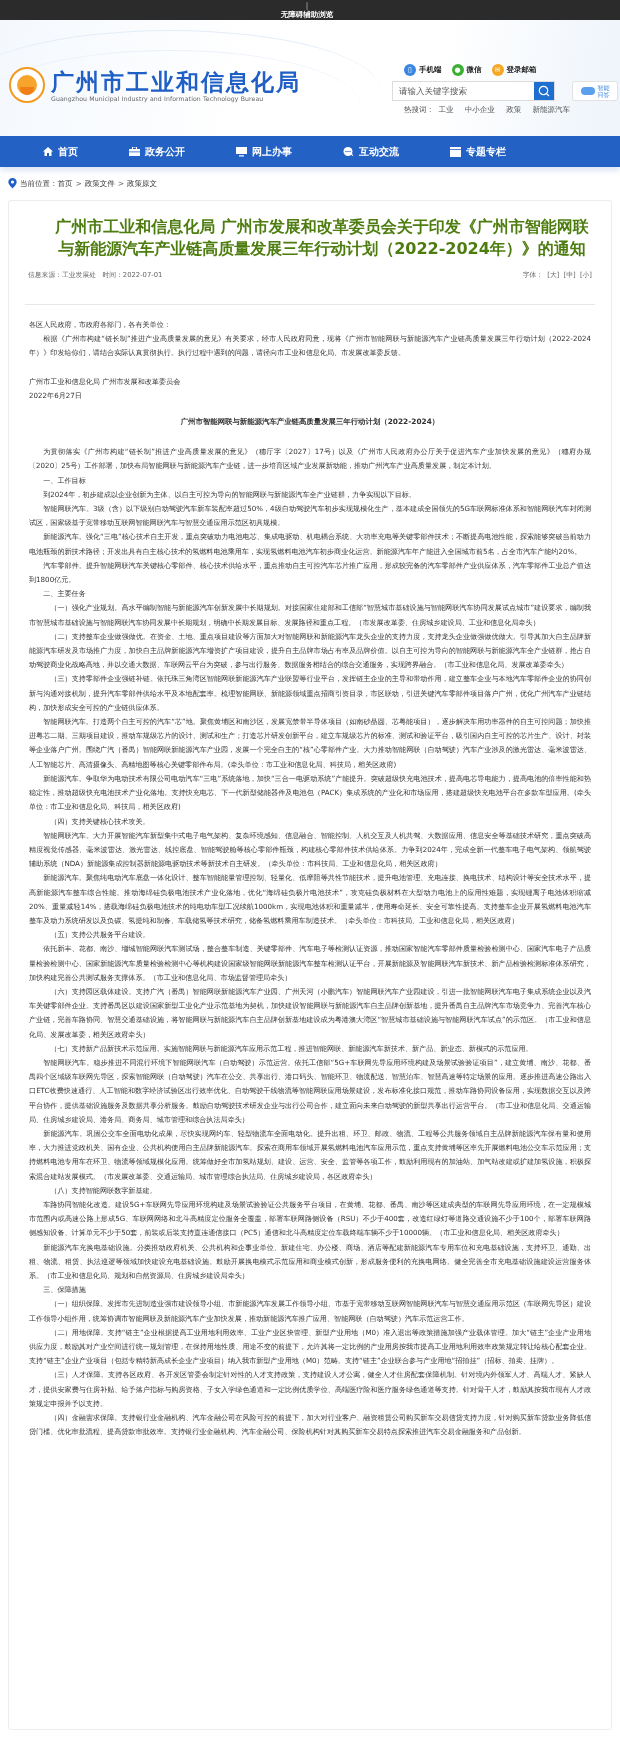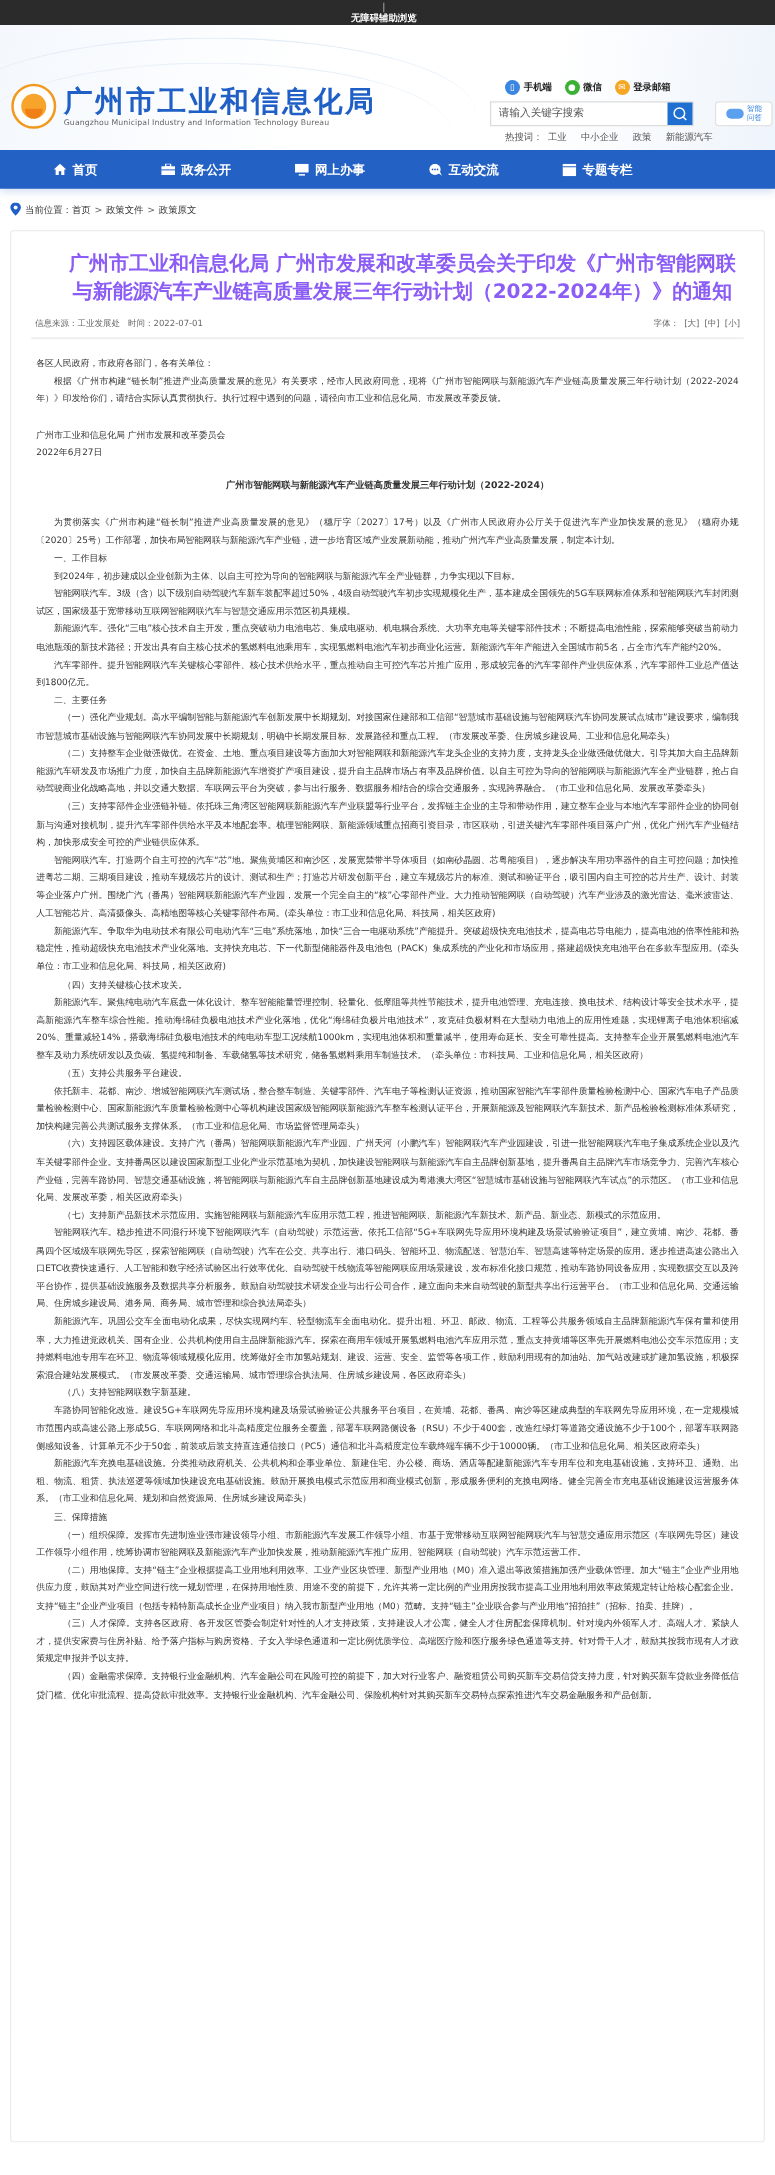--- a/index.html
+++ b/index.html
@@ -3,21 +3,21 @@
 <meta charset="utf-8">
 <style>
   * { box-sizing: border-box; margin: 0; padding: 0; }
   html, body { width: 620px; background: #ffffff; }
   body { font-family: "DejaVu Sans", "Liberation Sans", sans-serif; color: #333; }
 
   .topbar { height: 20px; background: #2b2b2b; display: flex; justify-content: flex-end; align-items: center; padding-right: 6px; flex-direction: column; }
   .topbar a { color: #fff; font-size: 7.5px; font-weight: bold; text-decoration: none; }
   .topbar .sep { color: #bbb; font-size: 7.5px; margin: 0 4px; }
 
-  .header { position: relative; height: 100px; background: linear-gradient(100deg, #f4f8fd 0%, #ffffff 40%, #ffffff 70%, #eef4fb 100%); overflow: hidden; }
+  .header { position: relative; height: 116px; background: linear-gradient(100deg, #f4f8fd 0%, #ffffff 40%, #ffffff 70%, #eef4fb 100%); overflow: hidden; }
   .header .swoosh { position: absolute; left: -40px; top: 10px; width: 420px; height: 120px; border-top: 1px solid #e3ecf7; border-radius: 50%; }
   .header .swoosh2 { position: absolute; left: -20px; top: 30px; width: 380px; height: 110px; border-top: 1px solid #eaf1f9; border-radius: 50%; }
   .logo { position: absolute; left: 9px; top: 47px; display: flex; align-items: center; }
   .emblem { width: 36px; height: 36px; border-radius: 50%; border: 2.5px solid #f29a1f; background: #fff; display: flex; align-items: center; justify-content: center; position: relative; }
   .emblem .inner { width: 20px; height: 20px; border-radius: 50%; background: #f7a42c; }
   .emblem .cup { position: absolute; bottom: 6px; width: 14px; height: 8px; background: #f07f17; border-radius: 0 0 7px 7px; }
   .logo-text { margin-left: 6px; }
   .logo-cn { font-size: 23px; font-weight: bold; color: #1f5fc6; letter-spacing: 2px; line-height: 26px; }
   .logo-en { font-size: 6.2px; color: #666; letter-spacing: 0.1px; margin-top: 0; }
 
@@ -39,22 +39,22 @@
   .nav { height: 31px; background: #2361c4; display: flex; align-items: center; padding-left: 42px; box-shadow: 0 3px 6px rgba(35,97,196,0.18); }
   .nav-item { display: flex; align-items: center; color: #fff; font-size: 10px; font-weight: bold; margin-right: 51px; cursor: pointer; }
   .nav-item .ic { width: 11px; height: 10px; margin-right: 5px; display: inline-flex; align-items: center; justify-content: center; }
 
   .crumb { height: 33px; display: flex; align-items: center; padding-left: 8px; font-size: 7.5px; color: #333; }
   .crumb .pin { width: 9px; height: 11px; margin-right: 3px; }
   .crumb a { color: #333; text-decoration: none; }
   .crumb .arr { margin: 0 3px; color: #666; }
 
   .article { margin: 0 8px; border: 1px solid #ececec; border-radius: 3px; padding: 15px 16px 20px 16px; background: #fff; min-height: 1530px; }
-  .title { font-size: 16px; font-weight: bold; color: #8b5cf6; text-align: center; line-height: 22px; margin-left: 24px; }
-  .meta { display: flex; justify-content: space-between; margin-top: 10px; padding: 0 3px 6px 3px; border-bottom: 1px solid #e8e8e8; font-size: 6.8px; color: #666; text-align: right; }
+  .title { font-size: 16px; font-weight: bold; color: #4d7c0f; text-align: center; line-height: 22px; margin-left: 24px; }
+  .meta { display: flex; justify-content: space-between; margin-top: 10px; padding: 0 3px 24px 3px; border-bottom: 1px solid #e8e8e8; font-size: 6.8px; color: #666; text-align: right; }
   .meta .fs a { color: #666; text-decoration: none; margin-left: 2px; }
 
   .body { margin-top: 13px; font-size: 7.1px; line-height: 14.2px; color: #333; padding: 0 4px; }
   .body p { text-indent: 2em; text-align: justify; }
   .body p.noind { text-indent: 0; }
   .body p.right { text-align: left; text-indent: 0; }
   .body .ptitle { text-align: center; text-indent: 0; font-weight: bold; font-size: 7.4px; margin: 12px 0 16px 0; }
   .body .gap { height: 14px; }
   .body p.sub { text-indent: 3em; }
 </style>
@@ -223,20 +223,21 @@
         <p>智能网联汽车。3级（含）以下级别自动驾驶汽车新车装配率超过50%，4级自动驾驶汽车初步实现规模化生产，基本建成全国领先的5G车联网标准体系和智能网联汽车封闭测试区，国家级基于宽带移动互联网智能网联汽车与智慧交通应用示范区初具规模。</p>
         <p>新能源汽车。强化“三电”核心技术自主开发，重点突破动力电池电芯、集成电驱动、机电耦合系统、大功率充电等关键零部件技术；不断提高电池性能，探索能够突破当前动力电池瓶颈的新技术路径；开发出具有自主核心技术的氢燃料电池乘用车，实现氢燃料电池汽车初步商业化运营。新能源汽车年产能进入全国城市前5名，占全市汽车产能约20%。</p>
         <p>汽车零部件。提升智能网联汽车关键核心零部件、核心技术供给水平，重点推动自主可控汽车芯片推广应用，形成较完备的汽车零部件产业供应体系，汽车零部件工业总产值达到1800亿元。</p>
         <p>二、主要任务</p>
         <p class="sub">（一）强化产业规划。高水平编制智能与新能源汽车创新发展中长期规划。对接国家住建部和工信部“智慧城市基础设施与智能网联汽车协同发展试点城市”建设要求，编制我市智慧城市基础设施与智能网联汽车协同发展中长期规划，明确中长期发展目标、发展路径和重点工程。（市发展改革委、住房城乡建设局、工业和信息化局牵头）</p>
         <p class="sub">（二）支持整车企业做强做优。在资金、土地、重点项目建设等方面加大对智能网联和新能源汽车龙头企业的支持力度，支持龙头企业做强做优做大。引导其加大自主品牌新能源汽车研发及市场推广力度，加快自主品牌新能源汽车增资扩产项目建设，提升自主品牌市场占有率及品牌价值。以自主可控为导向的智能网联与新能源汽车全产业链群，抢占自动驾驶商业化战略高地，并以交通大数据、车联网云平台为突破，参与出行服务、数据服务相结合的综合交通服务，实现跨界融合。（市工业和信息化局、发展改革委牵头）</p>
         <p class="sub">（三）支持零部件企业强链补链。依托珠三角湾区智能网联新能源汽车产业联盟等行业平台，发挥链主企业的主导和带动作用，建立整车企业与本地汽车零部件企业的协同创新与沟通对接机制，提升汽车零部件供给水平及本地配套率。梳理智能网联、新能源领域重点招商引资目录，市区联动，引进关键汽车零部件项目落户广州，优化广州汽车产业链结构，加快形成安全可控的产业链供应体系。</p>
         <p>智能网联汽车。打造两个自主可控的汽车“芯”地。聚焦黄埔区和南沙区，发展宽禁带半导体项目（如南砂晶圆、芯粤能项目），逐步解决车用功率器件的自主可控问题；加快推进粤芯二期、三期项目建设，推动车规级芯片的设计、测试和生产；打造芯片研发创新平台，建立车规级芯片的标准、测试和验证平台，吸引国内自主可控的芯片生产、设计、封装等企业落户广州。围绕广汽（番禺）智能网联新能源汽车产业园，发展一个完全自主的“核”心零部件产业。大力推动智能网联（自动驾驶）汽车产业涉及的激光雷达、毫米波雷达、人工智能芯片、高清摄像头、高精地图等核心关键零部件布局。(牵头单位：市工业和信息化局、科技局，相关区政府)</p>
         <p>新能源汽车。争取华为电动技术有限公司电动汽车“三电”系统落地，加快“三合一电驱动系统”产能提升。突破超级快充电池技术，提高电芯导电能力，提高电池的倍率性能和热稳定性，推动超级快充电池技术产业化落地。支持快充电芯、下一代新型储能器件及电池包（PACK）集成系统的产业化和市场应用，搭建超级快充电池平台在多款车型应用。(牵头单位：市工业和信息化局、科技局，相关区政府)</p>
         <p class="sub">（四）支持关键核心技术攻关。</p>
+        <p>智能网联汽车。大力开展智能汽车新型集中式电子电气架构、复杂环境感知、信息融合、智能控制、人机交互及人机共驾、大数据应用、信息安全等基础技术研究，重点突破高精度视觉传感器、毫米波雷达、激光雷达、线控底盘、智能驾驶舱等核心零部件瓶颈，构建核心零部件技术供给体系。力争到2024年，完成全新一代整车电子电气架构、领航驾驶辅助系统（NDA）新能源集成控制器新能源电驱动技术等新技术自主研发。（牵头单位：市科技局、工业和信息化局，相关区政府）</p>
         <p>新能源汽车。聚焦纯电动汽车底盘一体化设计、整车智能能量管理控制、轻量化、低摩阻等共性节能技术，提升电池管理、充电连接、换电技术、结构设计等安全技术水平，提高新能源汽车整车综合性能。推动海绵硅负极电池技术产业化落地，优化“海绵硅负极片电池技术”，攻克硅负极材料在大型动力电池上的应用性难题，实现锂离子电池体积缩减20%、重量减轻14%，搭载海绵硅负极电池技术的纯电动车型工况续航1000km，实现电池体积和重量减半，使用寿命延长、安全可靠性提高。支持整车企业开展氢燃料电池汽车整车及动力系统研发以及负碳、氢提纯和制备、车载储氢等技术研究，储备氢燃料乘用车制造技术。（牵头单位：市科技局、工业和信息化局，相关区政府）</p>
         <p class="sub">（五）支持公共服务平台建设。</p>
         <p>依托新丰、花都、南沙、增城智能网联汽车测试场，整合整车制造、关键零部件、汽车电子等检测认证资源，推动国家智能汽车零部件质量检验检测中心、国家汽车电子产品质量检验检测中心、国家新能源汽车质量检验检测中心等机构建设国家级智能网联新能源汽车整车检测认证平台，开展新能源及智能网联汽车新技术、新产品检验检测标准体系研究，加快构建完善公共测试服务支撑体系。（市工业和信息化局、市场监督管理局牵头）</p>
         <p class="sub">（六）支持园区载体建设。支持广汽（番禺）智能网联新能源汽车产业园、广州天河（小鹏汽车）智能网联汽车产业园建设，引进一批智能网联汽车电子集成系统企业以及汽车关键零部件企业。支持番禺区以建设国家新型工业化产业示范基地为契机，加快建设智能网联与新能源汽车自主品牌创新基地，提升番禺自主品牌汽车市场竞争力、完善汽车核心产业链，完善车路协同、智慧交通基础设施，将智能网联与新能源汽车自主品牌创新基地建设成为粤港澳大湾区“智慧城市基础设施与智能网联汽车试点”的示范区。（市工业和信息化局、发展改革委，相关区政府牵头）</p>
         <p class="sub">（七）支持新产品新技术示范应用。实施智能网联与新能源汽车应用示范工程，推进智能网联、新能源汽车新技术、新产品、新业态、新模式的示范应用。</p>
         <p>智能网联汽车。稳步推进不同混行环境下智能网联汽车（自动驾驶）示范运营。依托工信部“5G+车联网先导应用环境构建及场景试验验证项目”，建立黄埔、南沙、花都、番禺四个区域级车联网先导区，探索智能网联（自动驾驶）汽车在公交、共享出行、港口码头、智能环卫、物流配送、智慧泊车、智慧高速等特定场景的应用。逐步推进高速公路出入口ETC收费快速通行、人工智能和数字经济试验区出行效率优化、自动驾驶干线物流等智能网联应用场景建设，发布标准化接口规范，推动车路协同设备应用，实现数据交互以及跨平台协作，提供基础设施服务及数据共享分析服务。鼓励自动驾驶技术研发企业与出行公司合作，建立面向未来自动驾驶的新型共享出行运营平台。（市工业和信息化局、交通运输局、住房城乡建设局、港务局、商务局、城市管理和综合执法局牵头）</p>
         <p>新能源汽车。巩固公交车全面电动化成果，尽快实现网约车、轻型物流车全面电动化。提升出租、环卫、邮政、物流、工程等公共服务领域自主品牌新能源汽车保有量和使用率，大力推进党政机关、国有企业、公共机构使用自主品牌新能源汽车。探索在商用车领域开展氢燃料电池汽车应用示范，重点支持黄埔等区率先开展燃料电池公交车示范应用；支持燃料电池专用车在环卫、物流等领域规模化应用。统筹做好全市加氢站规划、建设、运营、安全、监管等各项工作，鼓励利用现有的加油站、加气站改建或扩建加氢设施，积极探索混合建站发展模式。（市发展改革委、交通运输局、城市管理综合执法局、住房城乡建设局，各区政府牵头）</p>
         <p class="sub">（八）支持智能网联数字新基建。</p>
         <p>车路协同智能化改造。建设5G+车联网先导应用环境构建及场景试验验证公共服务平台项目，在黄埔、花都、番禺、南沙等区建成典型的车联网先导应用环境，在一定规模城市范围内或高速公路上形成5G、车联网网络和北斗高精度定位服务全覆盖，部署车联网路侧设备（RSU）不少于400套，改造红绿灯等道路交通设施不少于100个，部署车联网路侧感知设备、计算单元不少于50套，前装或后装支持直连通信接口（PC5）通信和北斗高精度定位车载终端车辆不少于10000辆。（市工业和信息化局、相关区政府牵头）</p>
         <p>新能源汽车充换电基础设施。分类推动政府机关、公共机构和企事业单位、新建住宅、办公楼、商场、酒店等配建新能源汽车专用车位和充电基础设施，支持环卫、通勤、出租、物流、租赁、执法巡逻等领域加快建设充电基础设施。鼓励开展换电模式示范应用和商业模式创新，形成服务便利的充换电网络。健全完善全市充电基础设施建设运营服务体系。（市工业和信息化局、规划和自然资源局、住房城乡建设局牵头）</p>

